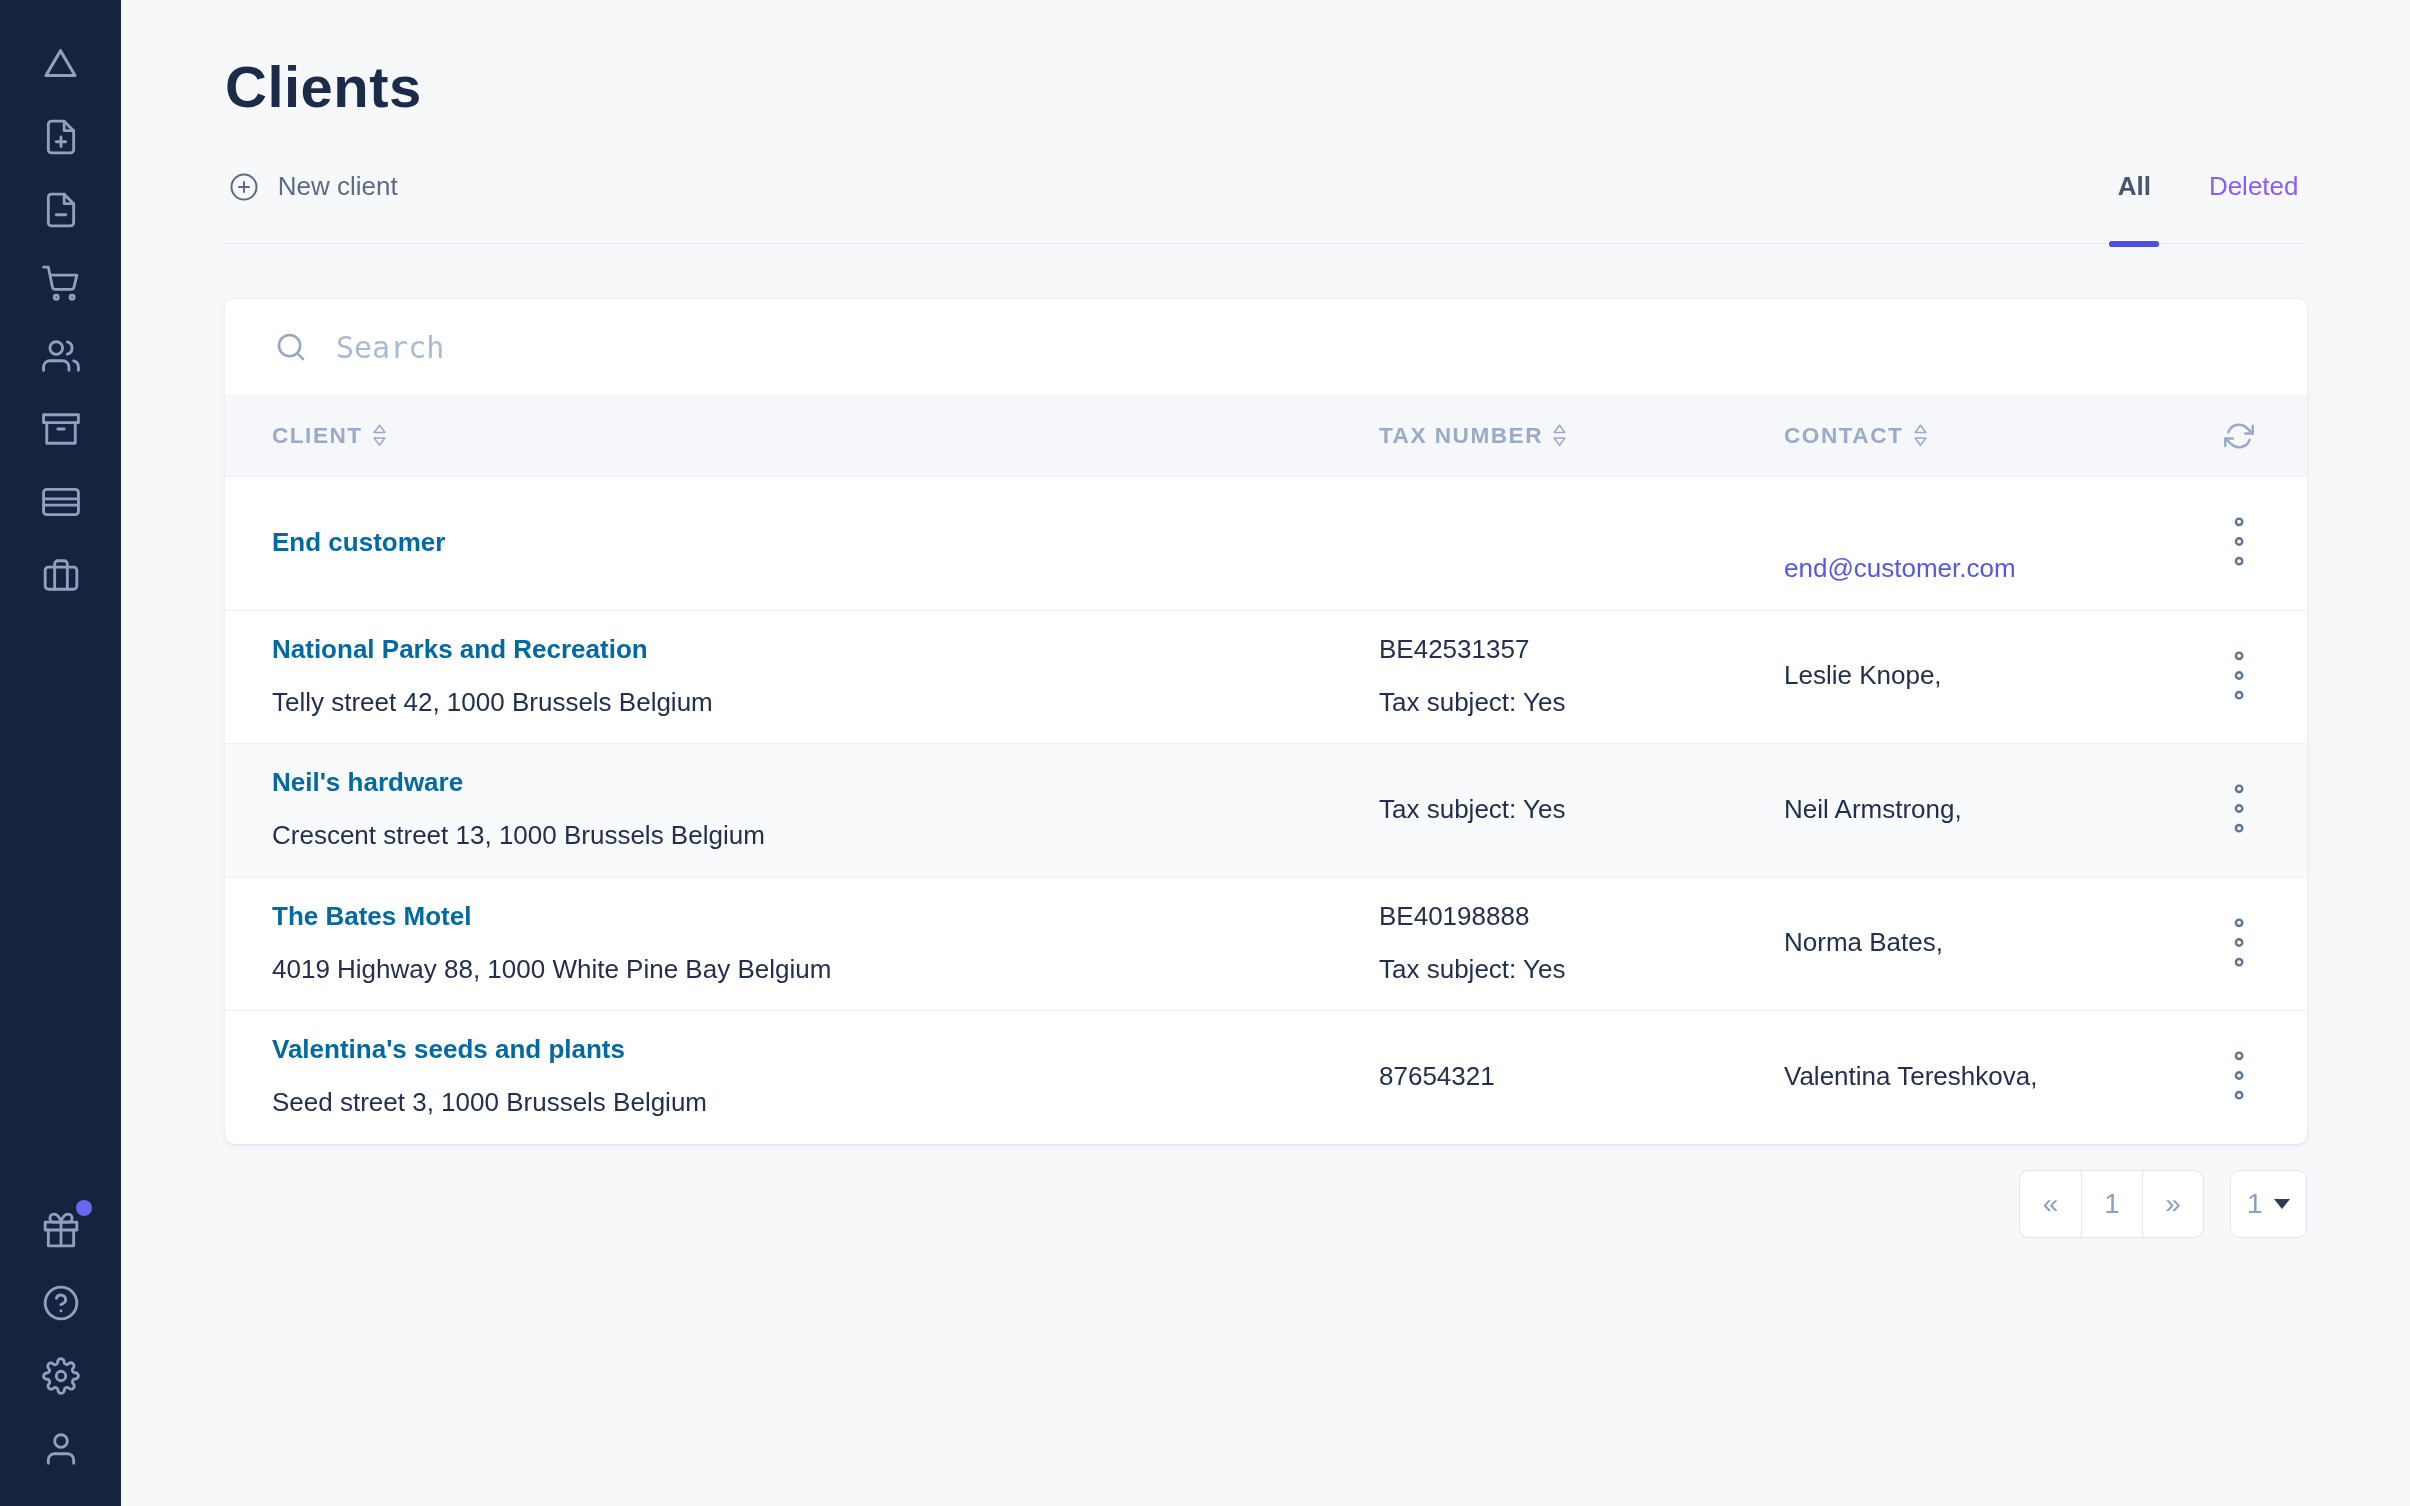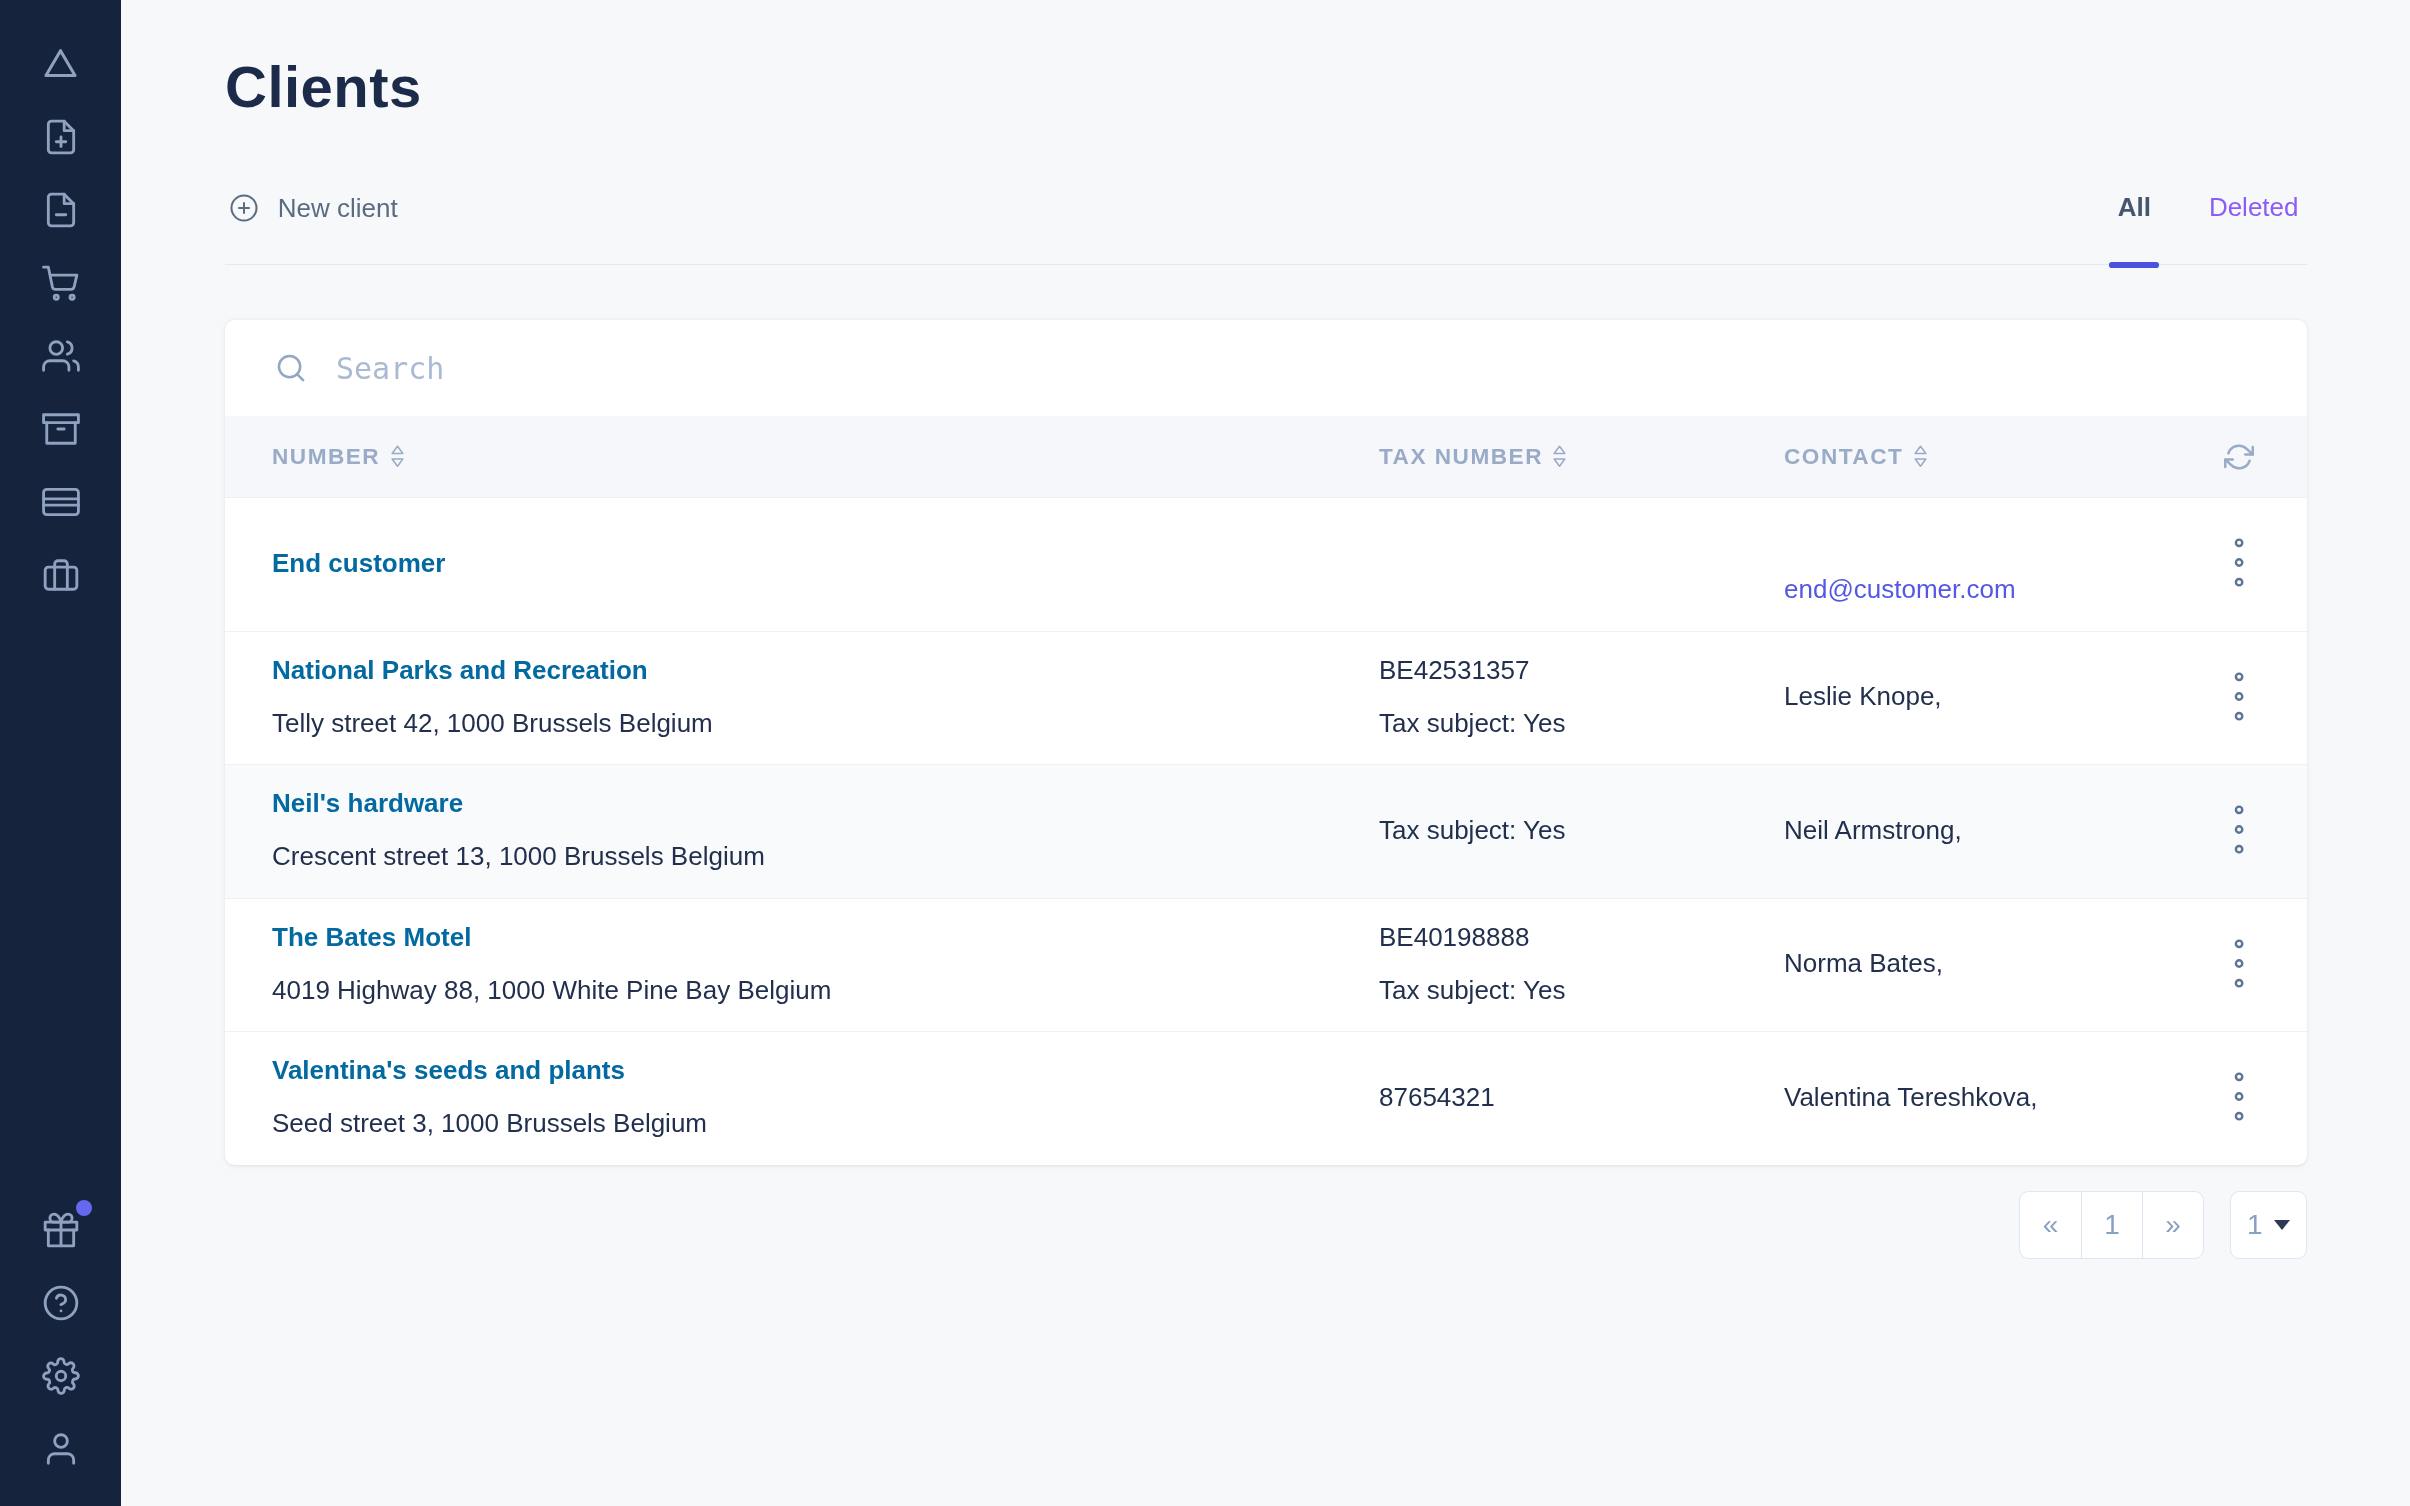--- a/index.html
+++ b/index.html
@@ -30,21 +30,21 @@
     position: absolute; top: -9.4px; right: -11.3px;
     width: 16px; height: 16px; border-radius: 50%; background: #6568f0;
   }
   
   .main { flex: 1; padding: 0 104px; }
   .page-title {
     margin-top: 53px; font-size: 58px; font-weight: 700;
     color: #1d2b4a; letter-spacing: 0.5px;
   }
   .toolbar {
-    margin-top: 72px; display: flex; align-items: center;
+    margin-top: 51px; display: flex; align-items: flex-start;
     justify-content: space-between; border-bottom: 1.9px solid #e3e9f2;
   }
   .new-client {
     display: flex; align-items: center; gap: 19px;
     background: none; border: none; cursor: pointer;
     font-family: inherit; font-size: 26px; color: #5b6b84;
     padding: 0 0 40px 3.8px;
   }
   .new-client svg { width: 30px; height: 30px; color: #5b6b84; }
   .tabs { display: flex; gap: 41px; }
@@ -276,21 +276,21 @@
         <svg viewBox="0 0 24 24" fill="none" stroke="currentColor" stroke-width="1.8" stroke-linecap="round" stroke-linejoin="round">
             <circle cx="11" cy="11" r="7.5"></circle>
             <line x1="20.5" y1="20.5" x2="16.3" y2="16.3"></line>
           </svg>
       </span>
       <input class="search-input" type="text" placeholder="Search" style="">
     </div>
 
     <div class="grid-row thead">
       <div class="th">
-        <span>NUMBER</span>
+        <span>CLIENT</span>
         <span style="display:flex">
           <svg viewBox="0 0 12 19" fill="none" stroke="currentColor" stroke-width="1.2" stroke-linejoin="round">
               <path d="M6 1.5 L10.3 7.3 H1.7 Z"></path>
               <path d="M6 17.5 L10.3 11.7 H1.7 Z"></path>
             </svg>
         </span>
       </div>
       <div class="th">
         <span>TAX NUMBER</span>
         <span style="display:flex">

